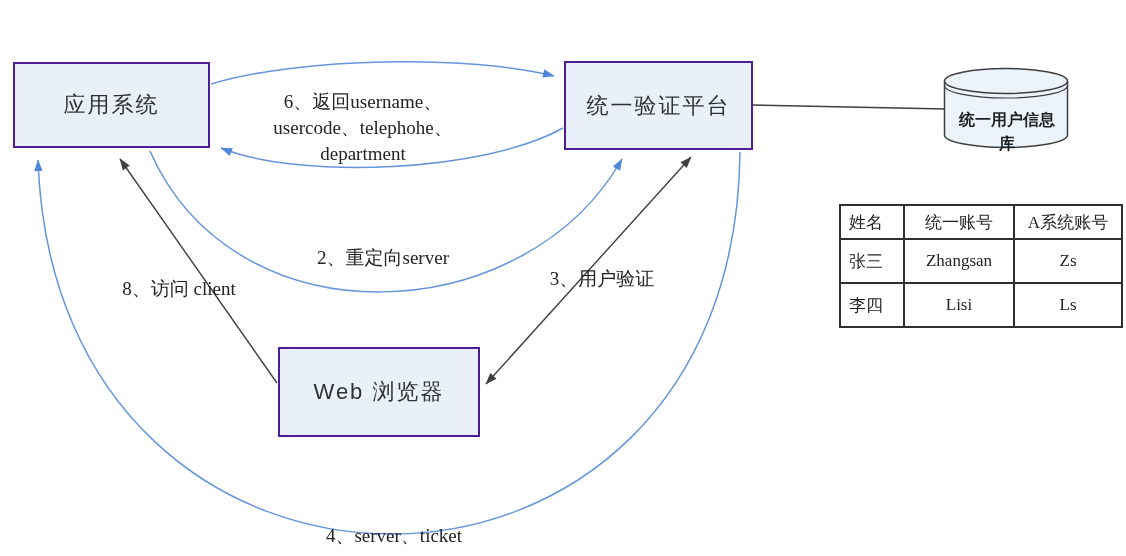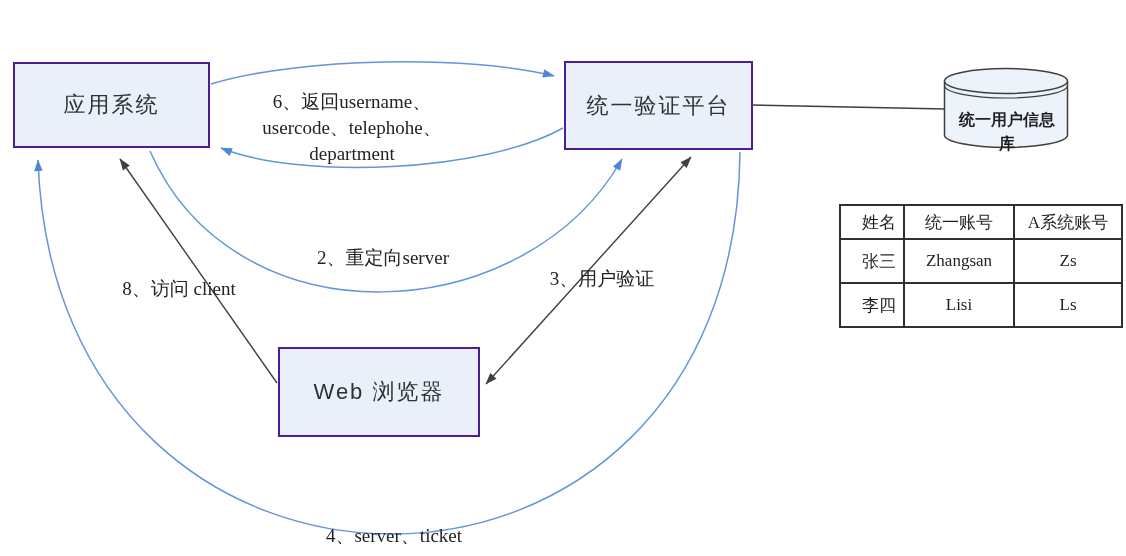--- a/index.html
+++ b/index.html
@@ -22,32 +22,32 @@
     font-family:"Liberation Sans", sans-serif;font-weight:600;font-size:16px;
     line-height:24px;color:#1f2022;margin-top:12px;
   }
   .cyl-label span{display:block;}
   .edge-label{
     position:absolute;transform:translateX(-50%);white-space:nowrap;
     font-size:19px;color:#222326;text-align:center;line-height:26px;
   }
   .edge-label span{display:block;}
   .lbl-5{left:383px;top:6px;}
-  .lbl-6{left:352px;top:89px;}
+  .lbl-6{left:363px;top:89px;}
   .lbl-2{left:383px;top:245px;}
   .lbl-1{left:179px;top:276px;}
   .lbl-3{left:602px;top:266px;}
   .lbl-4{left:394px;top:523px;}
   .acct-table{position:absolute;left:839px;top:204px;}
   .acct-table table{border-collapse:collapse;}
   .acct-table td{
     border:2px solid #2f2f2f;font-size:17px;color:#1f2022;
     text-align:center;padding:0 4px;box-sizing:border-box;
   }
-  .acct-table .c0{width:64px;text-align:left;padding-left:21px;margin-left:34px;}
+  .acct-table .c0{width:64px;text-align:left;padding-left:8px;margin-left:34px;}
   .acct-table .c1{width:110px;border-radius:11px;}
   .acct-table .c2{width:108px;}
   .acct-table .hrow td{height:34px;}
   .acct-table .drow td{height:44px;}
 </style>
 </head>
 <body>
 
 <div class="stage">
 

